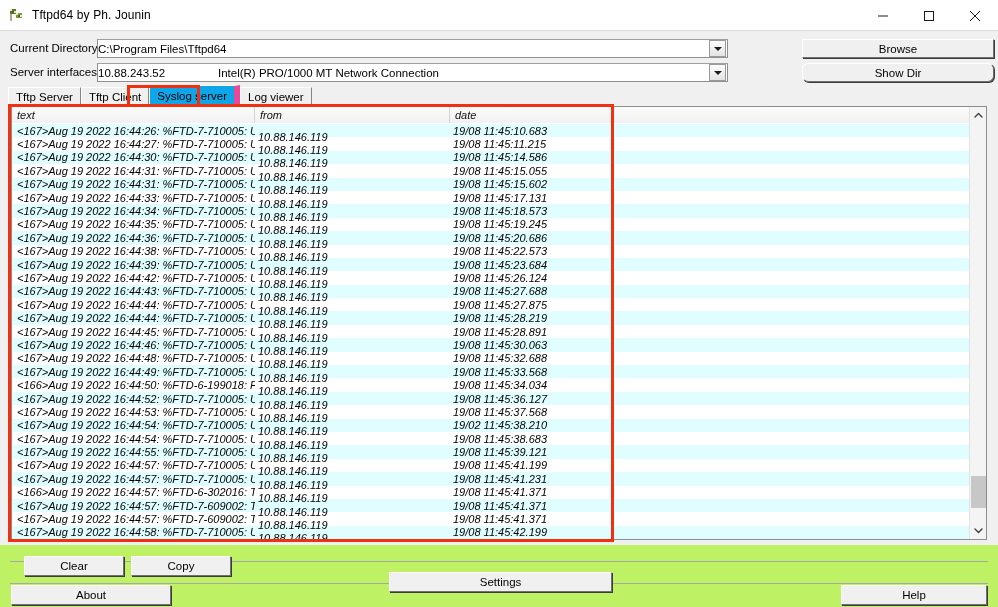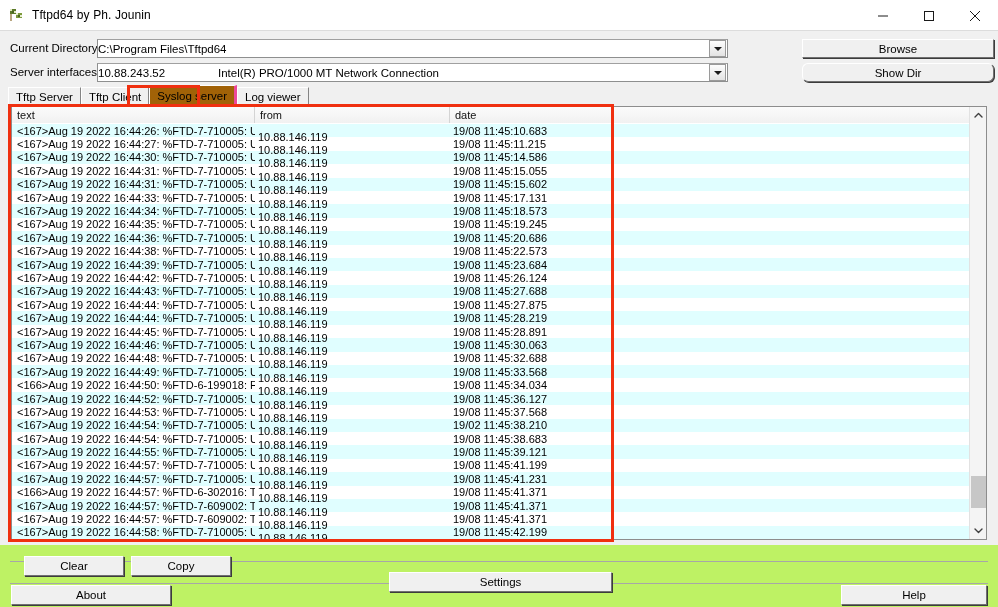--- a/index.html
+++ b/index.html
@@ -123,42 +123,43 @@
     display: flex; align-items: center;
     font-size: 11.5px; color: #000;
     background: #f0f0f0;
     border-left: 1px solid #ffffff;
     border-top: 1px solid #ffffff;
     border-right: 1px solid #848484;
     white-space: nowrap;
     cursor: default;
   }
   .tab.active {
-    background: #a16207;
+    background: #0ea5e9;
     height: 20px;
     margin-top: -2px;
-    border-right: 3px solid #ec4899;
+    border-right: 6px solid #ec4899;
   }
 
   
   .hl {
     position: absolute;
     border: 3px solid #f03010;
     pointer-events: none;
     z-index: 40;
   }
 
   
   .listwrap {
     position: absolute;
     left: 11px; top: 106px;
     width: 976px; height: 434px;
     background: #ffffff;
     border: 1px solid #8d8d8d;
     overflow: hidden;
+    font-style: italic;
   }
   .lvheader {
     position: absolute; left: 0; top: 0;
     width: 974px; height: 16px;
     background: #f6f6f6;
     display: flex;
     border-bottom: 1px solid #d2d2d2;
   }
   .lvh {
     height: 16px;

